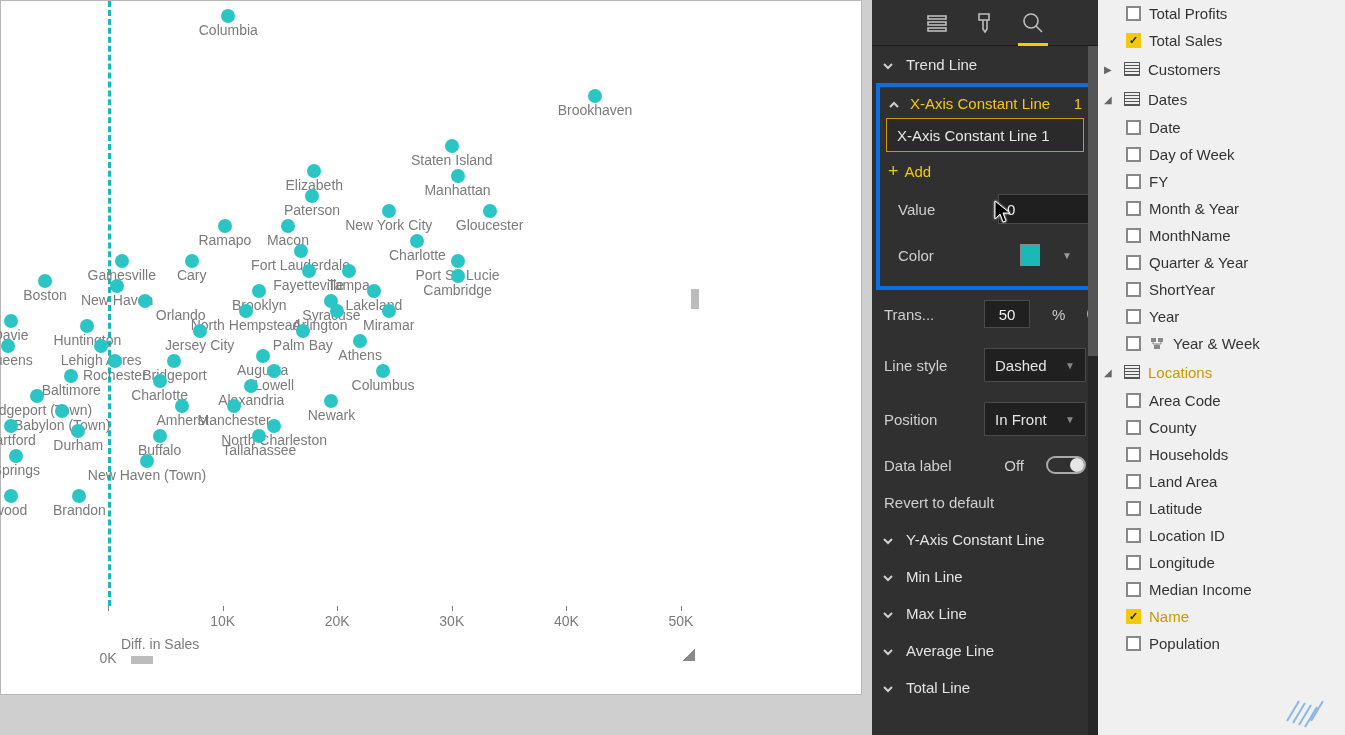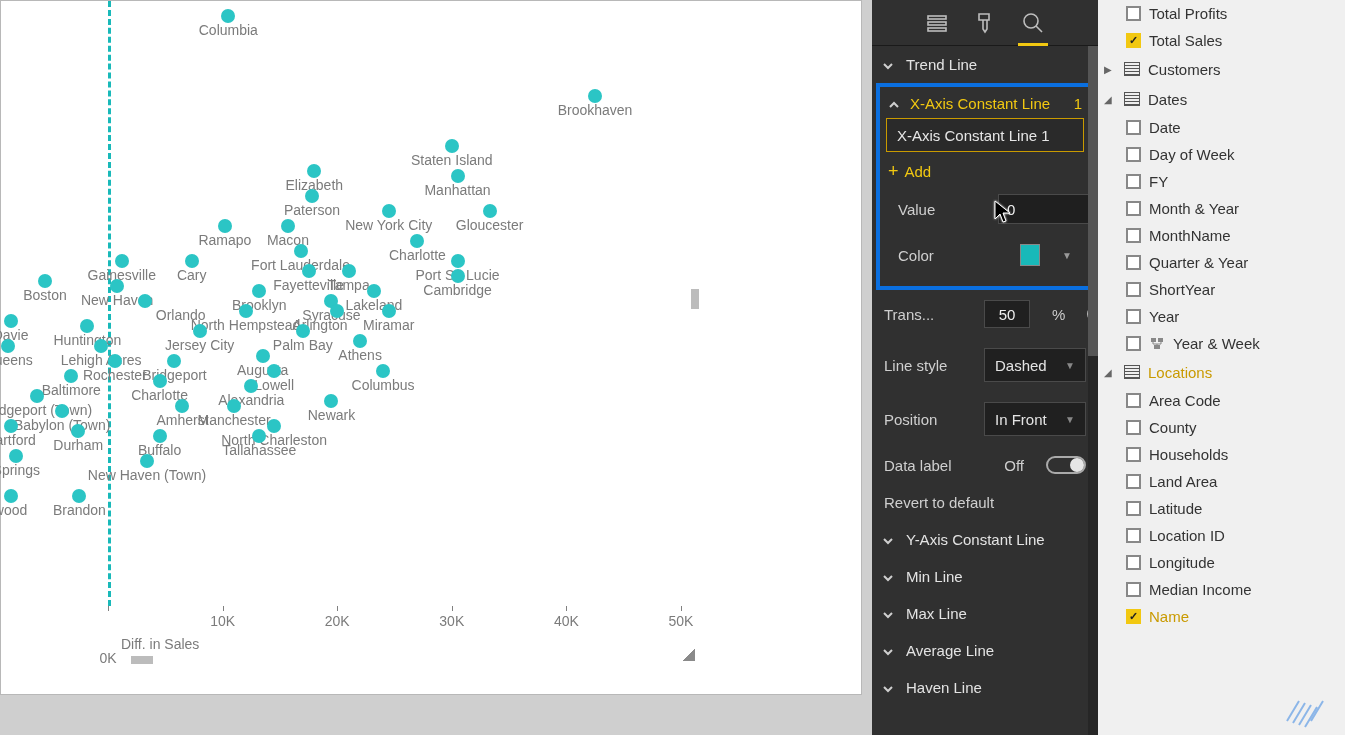--- a/index.html
+++ b/index.html
@@ -339,21 +339,21 @@
   <div class="section">
     <span class="chev"><svg viewBox="0 0 12 12" width="12" height="12">
           <path d="M2 4l4 4 4-4"></path>
         </svg></span>
     <span>Average Line</span>
   </div>
   <div class="section">
     <span class="chev"><svg viewBox="0 0 12 12" width="12" height="12">
           <path d="M2 4l4 4 4-4"></path>
         </svg></span>
-    <span>Haven Line</span>
+    <span>Total Line</span>
   </div>
 
   <div class="scroll-v-dark">
       <div class="thumb"></div>
     </div>
 </div>
 
 <div class="fields" id="fields-pane">
     <div class="field-item">
       <span class="cb "></span>
@@ -469,20 +469,24 @@
       <span class="fi-label ">Longitude</span>
     </div>
     <div class="field-item">
       <span class="cb "></span>
       <span class="fi-label ">Median Income</span>
     </div>
     <div class="field-item">
       <span class="cb checked">✓</span>
       <span class="fi-label hl">Name</span>
     </div>
+    <div class="field-item">
+      <span class="cb "></span>
+      <span class="fi-label ">Population</span>
+    </div>
   </div>
 
 <div class="cursor-arrow" style="left:994px; top:200px;">
   <svg viewBox="0 0 18 24" width="18" height="24">
       <path d="M1 1l0 18 5-5 3 8 3-1-3-8 7 0z" fill="#000" stroke="#fff" stroke-width="1"></path>
     </svg>
 </div>
 
 <div class="watermark">
   <svg viewBox="0 0 60 40">

